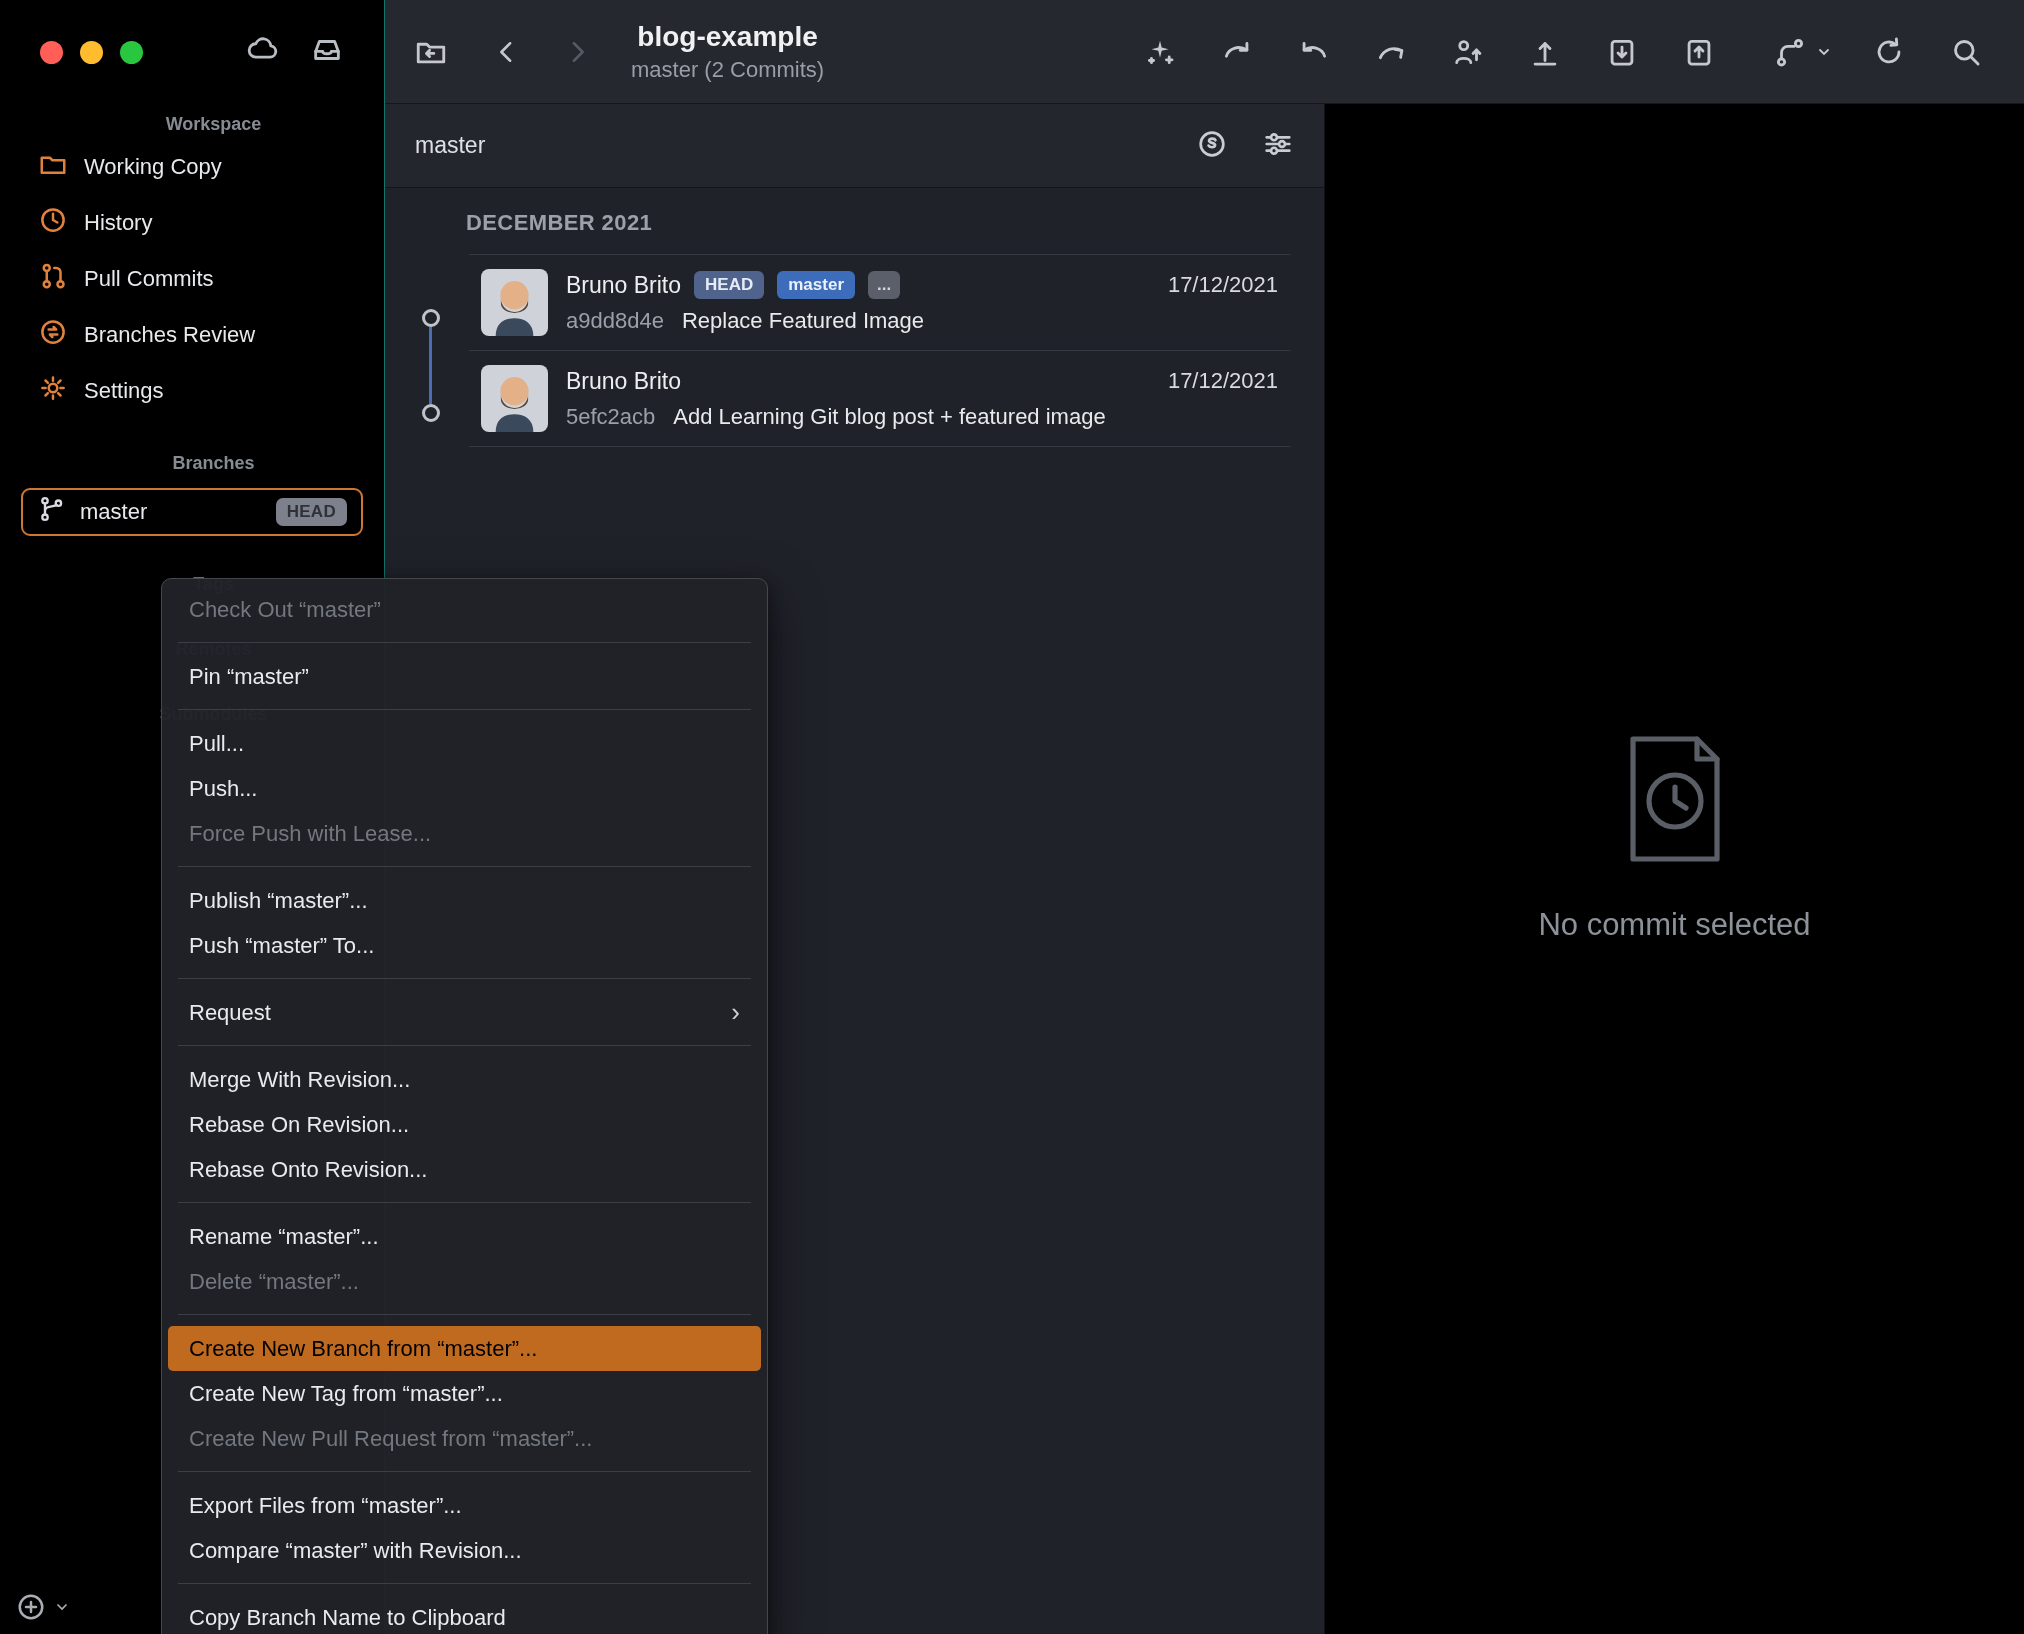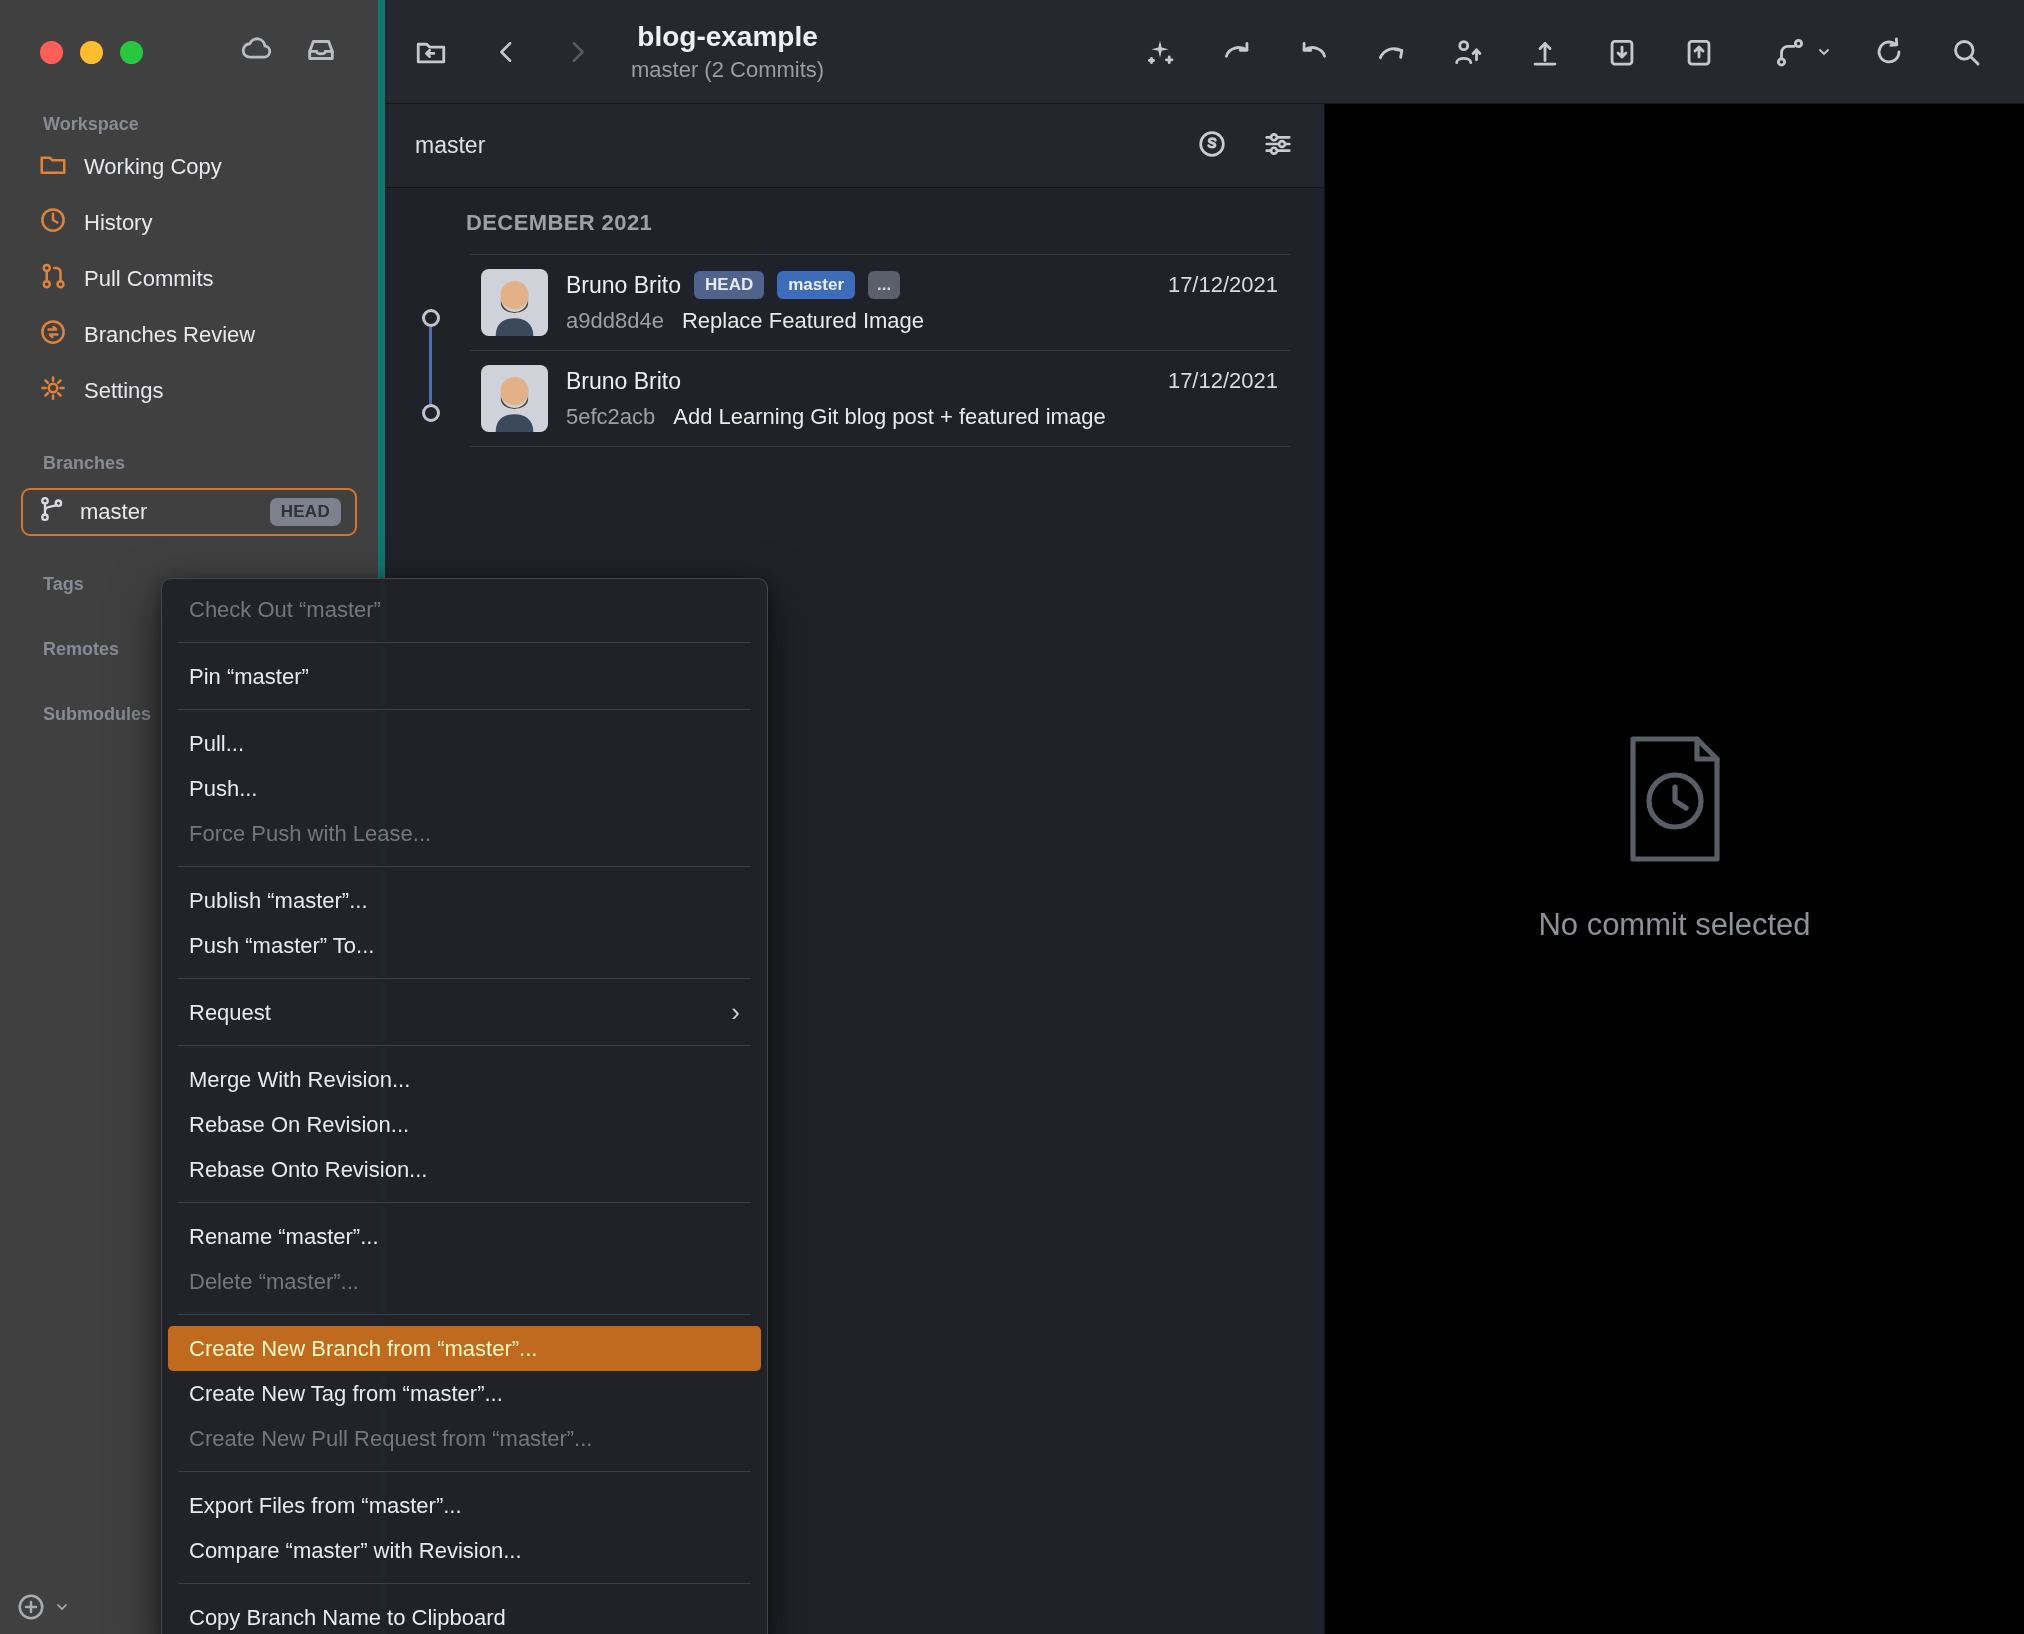--- a/index.html
+++ b/index.html
@@ -1,20 +1,20 @@
 <!DOCTYPE html>
 <html><head>
 <meta charset="utf-8">
 <style>
   * { margin:0; padding:0; box-sizing:border-box; }
   html,body { width:2024px; height:1634px; background:#1c1e24; font-family:"Liberation Sans", sans-serif; overflow:hidden; }
   .window { position:relative; width:2024px; height:1634px; display:flex; color:#e8e9ec; }
 
   
-  .sidebar { width:385px; min-width:385px; height:100%; background:#404040; border-right:7px solid #0f766e; position:relative; }
+  .sidebar { width:385px; min-width:385px; height:100%; background:#000000; border-right:1px solid #0f766e; position:relative;text-align:center; }
   .sidebar-header { height:104px; display:flex; align-items:center; padding:0 40px 0 40px; }
   .traffic { width:23px; height:23px; border-radius:50%; margin-right:17px; }
   .sb-head-icons { margin-left:auto; display:flex; align-items:center; gap:30px; }
   .sb-head-icons svg { stroke:#b9bdc4; }
 
   .side-label { font-size:18px; font-weight:700; color:#878b93; margin-left:43px; }
   .side-item { height:56px; display:flex; align-items:center; padding-left:38px; gap:16px; font-size:22px; color:#e7e9ec; }
   .side-item svg { stroke:#e0813c; }
   .wk-label { margin-top:10px; margin-bottom:4px; }
 
@@ -82,21 +82,21 @@
   .empty-text { font-size:31px; color:#8d9199; }
 
   
   .ctx-menu { position:absolute; left:161px; top:578px; width:607px; z-index:50;
               background:rgba(32,34,40,0.97); border:1px solid #44474e; border-radius:10px;
               box-shadow:0 18px 50px rgba(0,0,0,.55), 0 4px 14px rgba(0,0,0,.4);
               padding:8px 0; }
   .mi { height:45px; line-height:45px; padding:0 27px; font-size:22px; color:#e9eaed; white-space:nowrap;
         display:flex; align-items:center; }
   .mi.disabled { color:#73777f; }
-  .mi.highlight { background:#c06a20; color:#fef9c3; border-radius:5px; margin:0 6px; padding:0 21px; }
+  .mi.highlight { background:#c06a20; color:#000000; border-radius:5px; margin:0 6px; padding:0 21px; }
   .mi .chev { margin-left:auto; font-size:26px; color:#cfd2d7; line-height:45px; }
   .mdiv { height:1px; background:#3b3e46; margin:10px 16px 11px 16px; }
 </style>
 </head>
 <body>
 
 <div class="window">
 
   <aside class="sidebar">
     <div class="sidebar-header">

